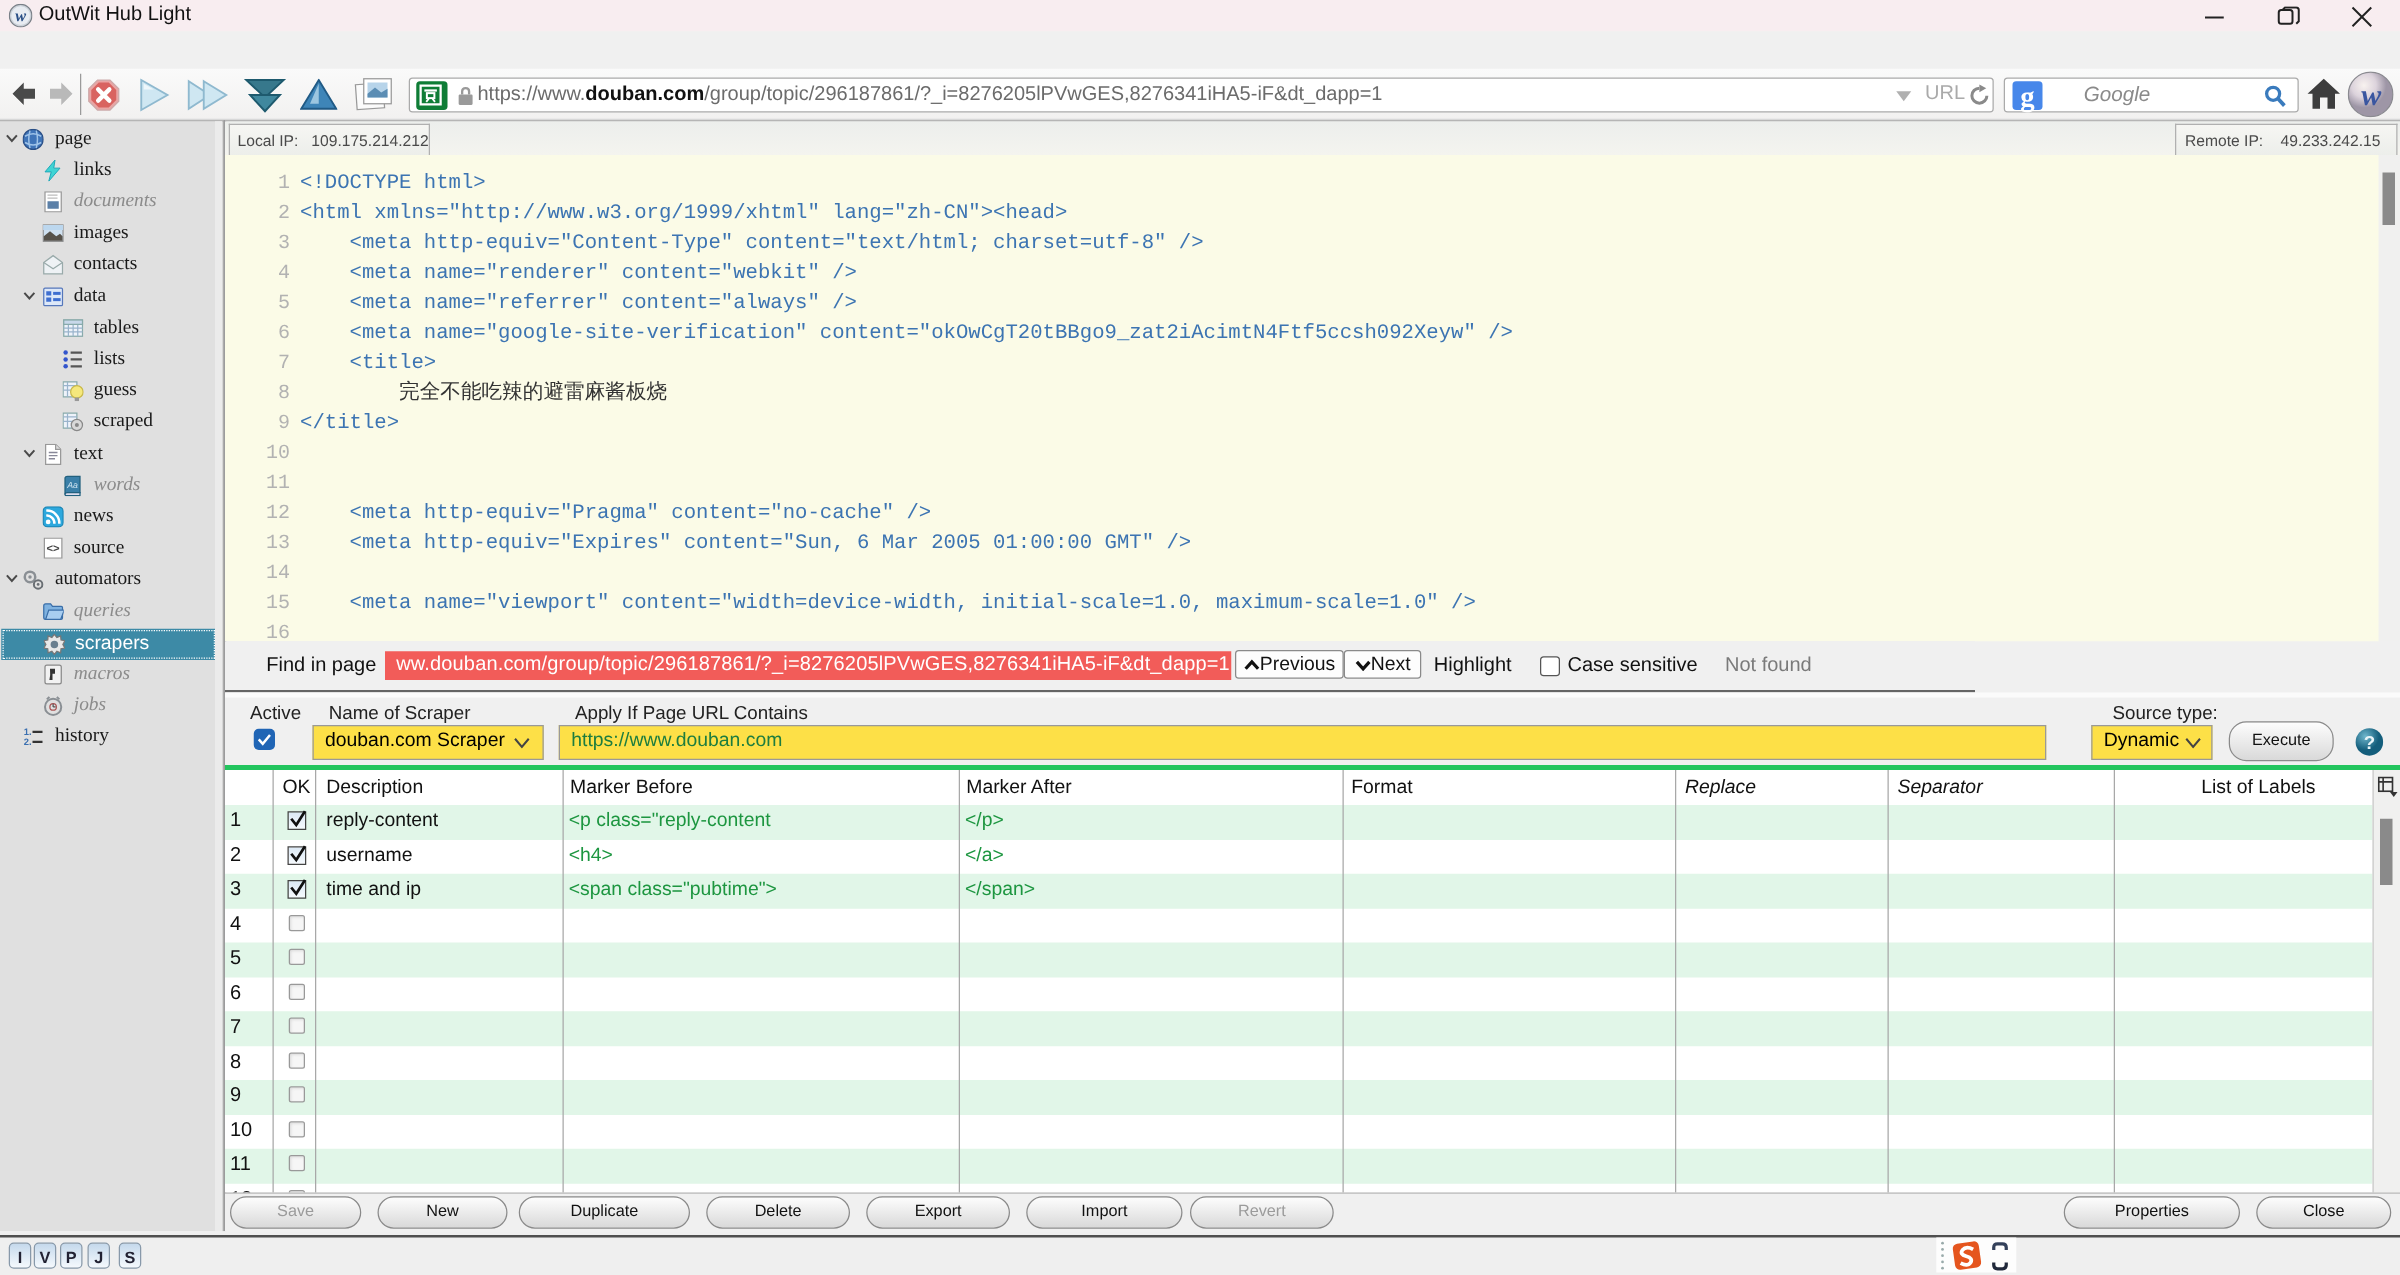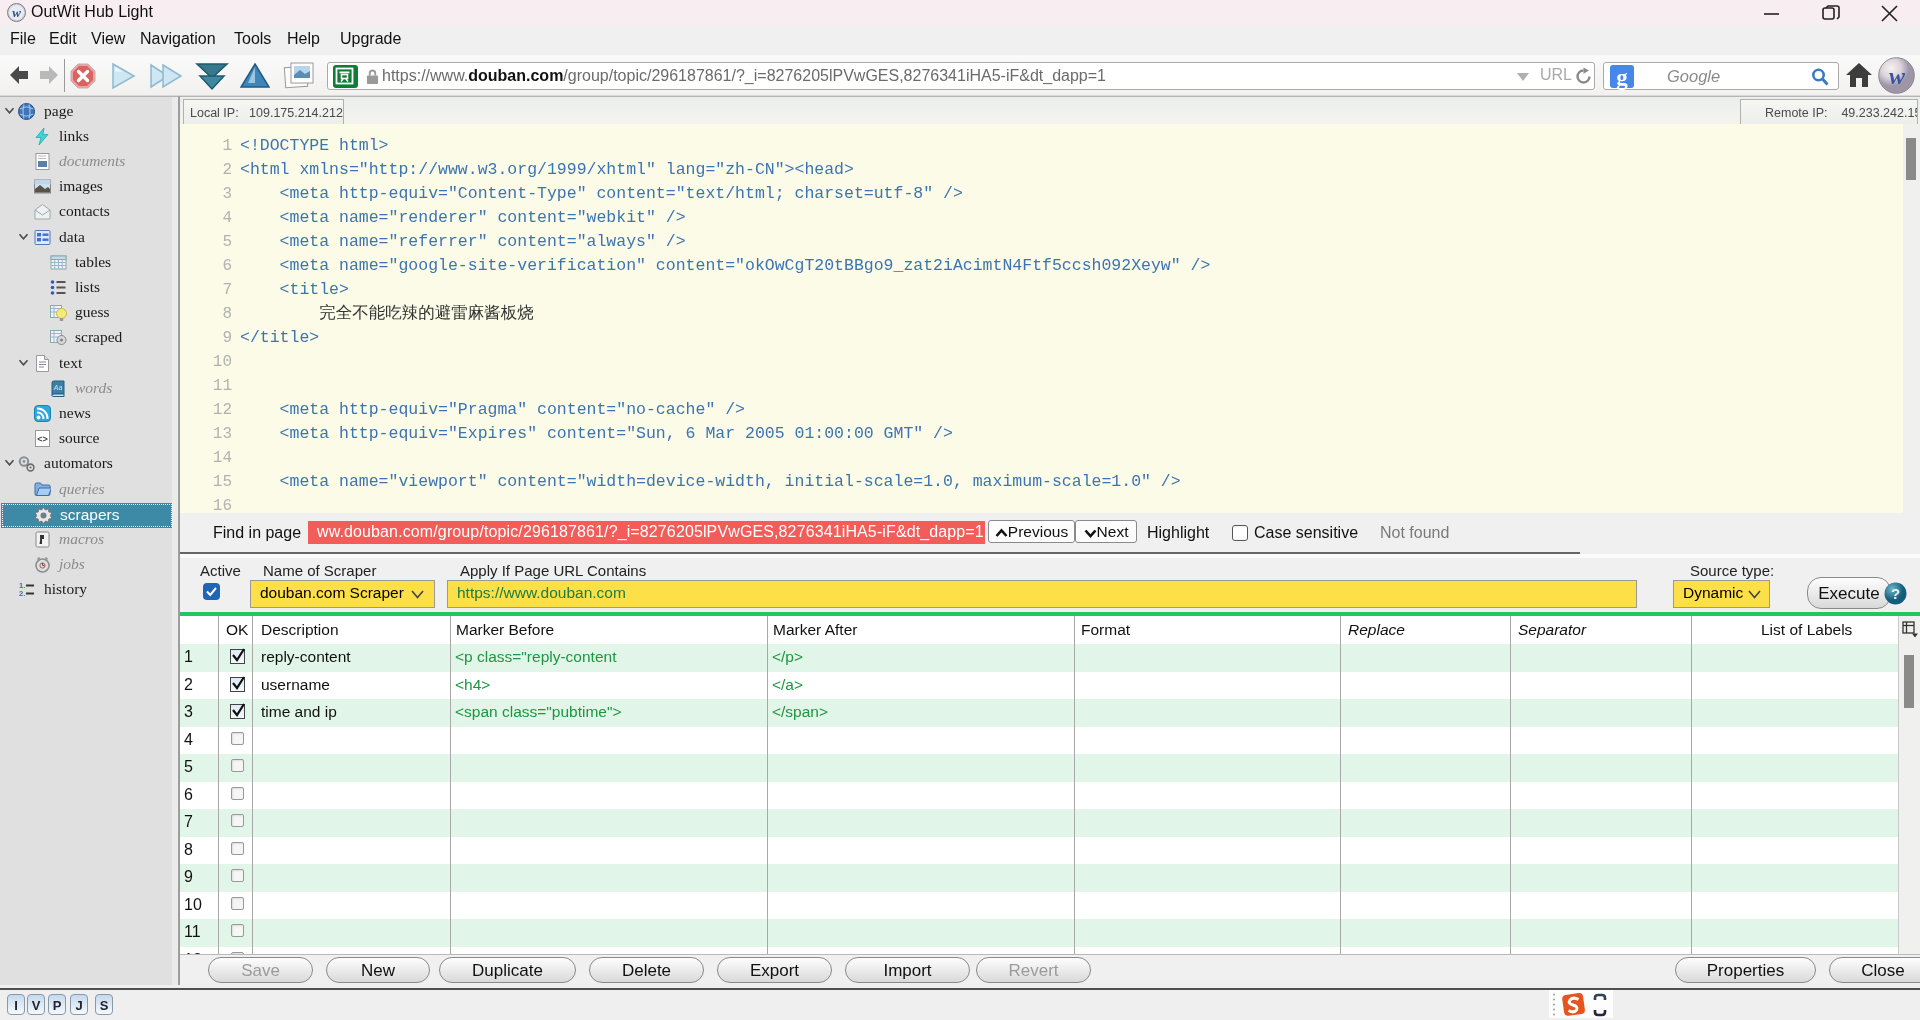--- a/index.html
+++ b/index.html
@@ -52,21 +52,21 @@
 #thead { position:absolute; left:0; top:0; width:1718px; height:24px; background:#fff; font-size:15.5px; color:#111; }
 #thead span { position:absolute; top:5px; }
 .vline { position:absolute; top:0; width:1px; height:342px; background:#a8a8a8; }
 .rowband { position:absolute; left:0; width:1718px; height:28px; }
 .green { background:#e1f6e8; }
 #vsb2 { position:absolute; left:1718px; top:0; width:22px; height:342px; background:#f0f0ef; border-left:1px solid #c9c9c9; }
 .rnum { position:absolute; left:4px; font-size:16px; color:#111; }
 .mono-g { color:#1d9640; }
 
 #btnrow { position:absolute; left:0; top:858px; width:1740px; height:31px; background:#f0f0f0; border-top:1px solid #b9b9b9; }
-.pbtn { position:absolute; top:2px; height:26px; background:linear-gradient(#fdfdfd,#d9d9d9); border:1px solid #8a8a8a; border-radius:14px; font-size:17px; color:#111; text-align:center; padding-top:3px;margin-left:24px; }
+.pbtn { position:absolute; top:2px; height:26px; background:linear-gradient(#fdfdfd,#d9d9d9); border:1px solid #8a8a8a; border-radius:14px; font-size:13px; color:#111; text-align:center; padding-top:3px; }
 .pbtn.dis { color:#9b9b9b; }
 
 
 #statusbar { position:absolute; left:0; top:985px; width:1920px; height:35px; background:#efefef; }
 .sbtn { position:absolute; top:9px; width:18px; height:21px; border:1px solid #8899aa; border-radius:4px; background:linear-gradient(#c5d9ec,#f5f9fd); font-size:13px; font-weight:bold; color:#223; text-align:center; padding-top:3px; }
 </style>
 </head>
 <body>
 <div id="app">
 
@@ -78,29 +78,20 @@
     </svg>
     <div id="title-text">OutWit Hub Light</div>
     <svg class="abs" style="left:1762px;top:5px" width="150" height="17" viewBox="0 0 150 17">
       <line x1="2" y1="9" x2="17" y2="9" stroke="#222" stroke-width="1.6"></line>
       <rect x="61" y="3" width="11" height="11" rx="2" fill="none" stroke="#222" stroke-width="1.6"></rect>
       <path d="M 64 3 L 66 1 L 75 1 Q 77 1 77 3 L 77 12 L 75 14" fill="none" stroke="#222" stroke-width="1.6"></path>
       <path d="M 120 1 L 135 16 M 135 1 L 120 16" stroke="#222" stroke-width="1.6"></path>
     </svg>
   </div>
 
-  <div id="menubar">
-    <span style="left:10px">File</span>
-      <span style="left:49px">Edit</span>
-      <span style="left:91px">View</span>
-      <span style="left:140px">Navigation</span>
-      <span style="left:234px">Tools</span>
-      <span style="left:287px">Help</span>
-      <span style="left:340px">Upgrade</span>
-  </div>
 
   <div id="toolbar">
     <svg class="abs" style="left:8px;top:9px" width="52" height="22" viewBox="0 0 52 22">
       <path d="M 11 2 L 2 11 L 11 20 L 11 15 L 20 15 L 20 7 L 11 7 Z" fill="#4a4a4a"></path>
       <path d="M 41 2 L 50 11 L 41 20 L 41 15 L 32 15 L 32 7 L 41 7 Z" fill="#b9b9b9"></path>
     </svg>
     <div class="abs" style="left:64px;top:4px;width:1px;height:33px;background:#9a9a9a"></div>
     <svg class="abs" style="left:70px;top:8px" width="26" height="26" viewBox="0 0 26 26">
       <path d="M 8 1 L 18 1 L 25 8 L 25 18 L 18 25 L 8 25 L 1 18 L 1 8 Z" fill="#e9a5a4" stroke="#caa" stroke-width="1"></path>
       <path d="M 9 3 L 17 3 L 23 9 L 23 17 L 17 23 L 9 23 L 3 17 L 3 9 Z" fill="#d96360"></path>
@@ -352,21 +343,21 @@
         </svg>
         <div class="lbl" style="left:44px">history</div>
       </div>
     </div>
   <div class="abs" style="left:172px;top:97px;width:6px;height:888px;background:#ebebeb"></div>
   <div class="abs" style="left:179px;top:96px;width:2px;height:889px;background:#9b9b9c"></div>
 
   <div id="main">
     <div id="ipbar">
       <div class="iptab" style="left:3px;width:161px;padding-left:6px;padding-right:0">Local IP:&nbsp;&nbsp;&nbsp;109.175.214.212</div>
-      <div class="iptab" style="right:2px;width:178px;padding-left:24px;padding-right:0">Remote IP:&nbsp;&nbsp;&nbsp;&nbsp;49.233.242.15</div>
+      <div class="iptab" style="right:2px;width:178px;padding-left:7px;padding-right:0">Remote IP:&nbsp;&nbsp;&nbsp;&nbsp;49.233.242.15</div>
     </div>
     <div id="codearea">
       <div id="linenums"> 1
  2
  3
  4
  5
  6
  7
  8

